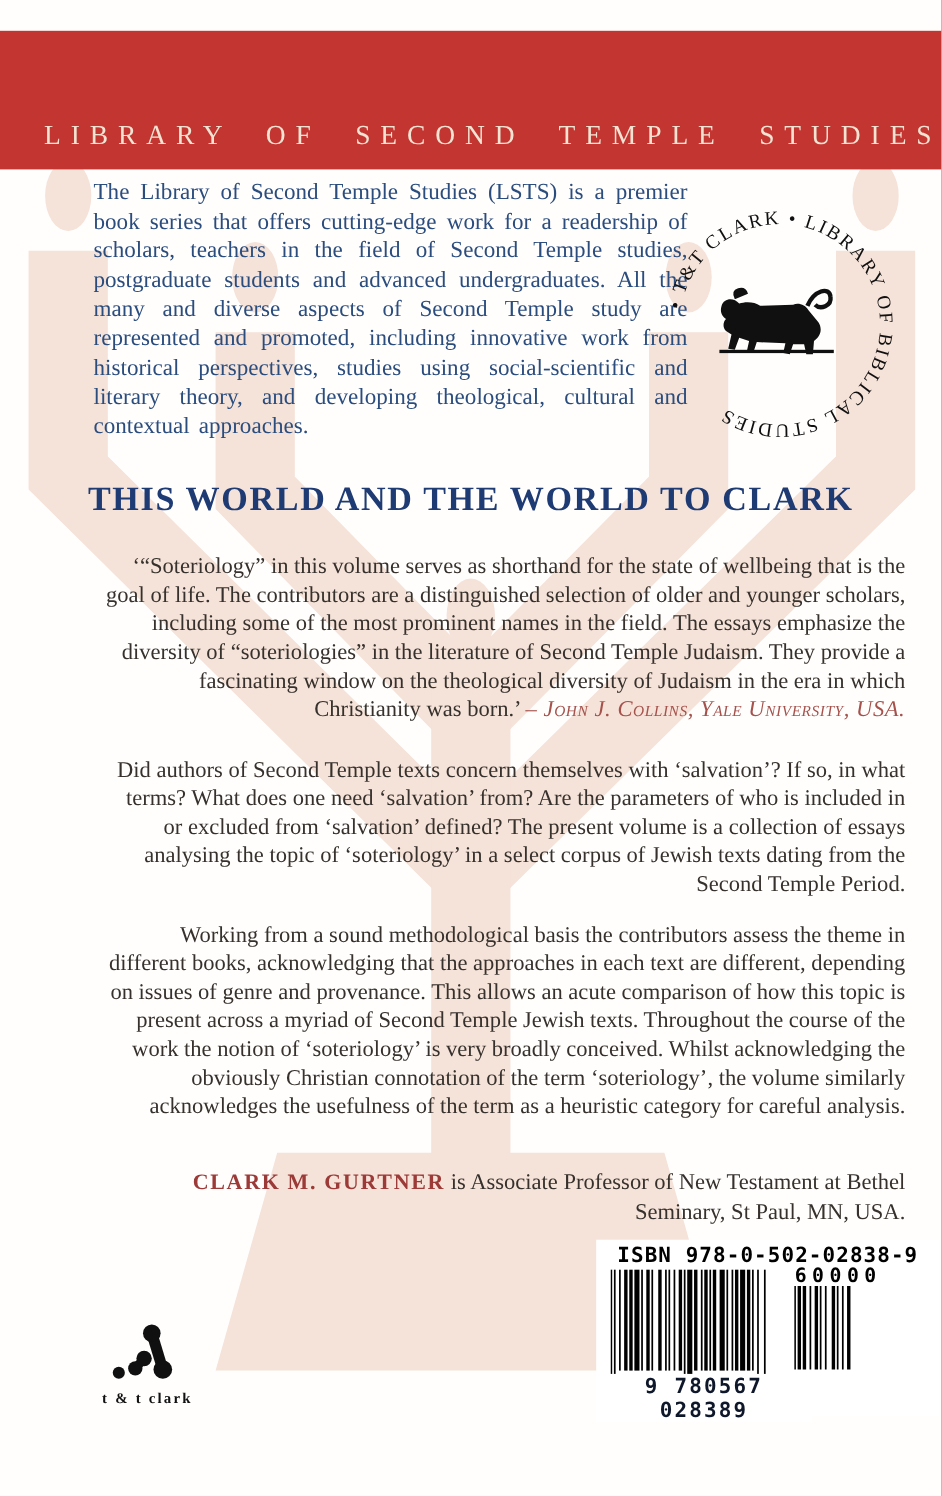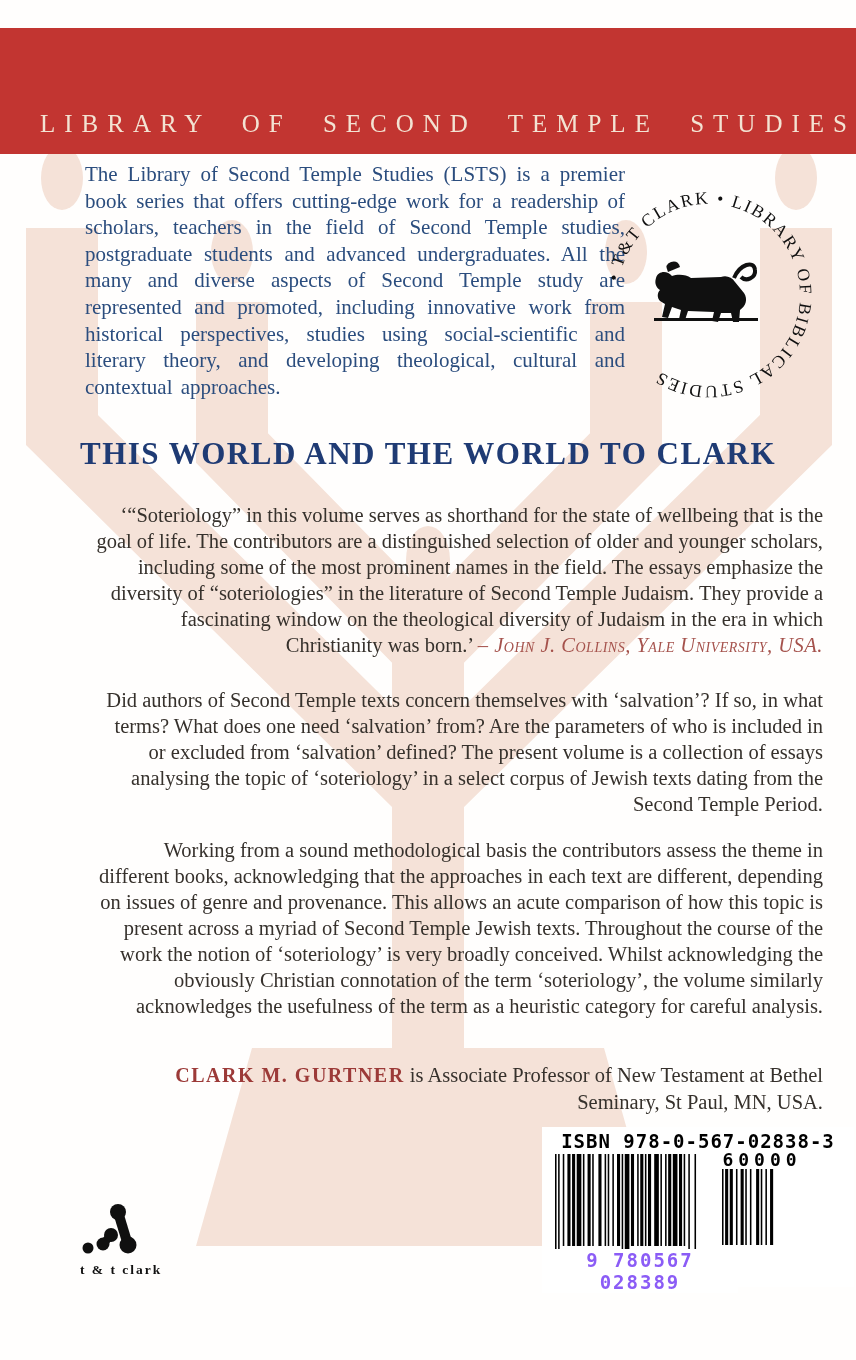--- a/index.html
+++ b/index.html
@@ -58,30 +58,30 @@
   }
   .isbn-label {
     position:absolute; top:3px; left:0; width:100%; text-align:center;
     font-family:"DejaVu Sans Mono", monospace; font-size:19px;
     letter-spacing:1px; color:#000; font-weight:600;
   }
   .main-bars  { position:absolute; left:13px;  top:27px; }
   .bar-digits {
     position:absolute; left:0px; top:122px; width:196px; text-align:center;
     font-family:"DejaVu Sans Mono", monospace; font-size:19px;
-    letter-spacing:2px; color:#8b5cf6; font-weight:600; background:#fff;
+    letter-spacing:2px; color:#0f172a; font-weight:600; background:#fff;
   }
   .addon-num {
     position:absolute; left:170px; top:22px; width:100px; text-align:center;
     font-family:"DejaVu Sans Mono", monospace; font-size:18px;
     letter-spacing:5px; color:#000; font-weight:600;
   }
   .addon-bars { position:absolute; left:180px; top:42px; }
   
-  .publogo { position:absolute; left:78px; top:1198px; z-index:1; width:110px; }
+  .publogo { position:absolute; left:78px; top:1198px; z-index:1; width:110px;text-align:center; }
   .publogo-text {
     margin-top:2px; font-weight:700; font-size:13.5px; letter-spacing:2px;
     color:#111; padding-left:2px;
   }
   .ring-text { font-family:"Liberation Serif", serif; font-size:17.5px; letter-spacing:2px; fill:#101010; }
 </style>
 </head>
 <body>
 
 <div id="cover">
@@ -127,21 +127,21 @@
   <h1 class="title">THIS WORLD AND THE WORLD TO CLARK</h1>
 
   <p class="bodytext quote"><span>‘“Soteriology” in this volume serves as shorthand for the state of wellbeing that is the goal of life. The contributors are a distinguished selection of older and younger scholars, including some of the most prominent names in the field. The essays emphasize the diversity of “soteriologies” in the literature of Second Temple Judaism. They provide a fascinating window on the theological diversity of Judaism in the era in which Christianity was born.’ </span><span class="attribution">– John J. Collins, Yale University, USA.</span></p>
 
   <p class="bodytext para2">Did authors of Second Temple texts concern themselves with ‘salvation’? If so, in what terms? What does one need ‘salvation’ from? Are the parameters of who is included in or excluded from ‘salvation’ defined? The present volume is a collection of essays analysing the topic of ‘soteriology’ in a select corpus of Jewish texts dating from the Second Temple Period.</p>
   <p class="bodytext para3">Working from a sound methodological basis the contributors assess the theme in different books, acknowledging that the approaches in each text are different, depending on issues of genre and provenance. This allows an acute comparison of how this topic is present across a myriad of Second Temple Jewish texts. Throughout the course of the work the notion of ‘soteriology’ is very broadly conceived. Whilst acknowledging the obviously Christian connotation of the term ‘soteriology’, the volume similarly acknowledges the usefulness of the term as a heuristic category for careful analysis.</p>
 
   <p class="bodytext author"><span class="author-name">CLARK M. GURTNER</span><span> is Associate Professor of New Testament at Bethel Seminary, St Paul, MN, USA.</span></p>
 
   <div class="barcode-box">
-    <div class="isbn-label">ISBN 978-0-567-02838-3</div>
+    <div class="isbn-label">ISBN 978-0-502-02838-9</div>
     <svg class="main-bars" width="170" height="100">
         <rect x="0" y="0" width="1.55" height="100" fill="#000"></rect>
         <rect x="3.1" y="0" width="1.55" height="100" fill="#000"></rect>
         <rect x="7.75" y="0" width="1.55" height="92" fill="#000"></rect>
         <rect x="12.4" y="0" width="3.1" height="92" fill="#000"></rect>
         <rect x="17.05" y="0" width="3.1" height="92" fill="#000"></rect>
         <rect x="21.700000000000003" y="0" width="4.65" height="92" fill="#000"></rect>
         <rect x="27.900000000000002" y="0" width="1.55" height="92" fill="#000"></rect>
         <rect x="32.550000000000004" y="0" width="3.1" height="92" fill="#000"></rect>
         <rect x="37.2" y="0" width="1.55" height="92" fill="#000"></rect>

